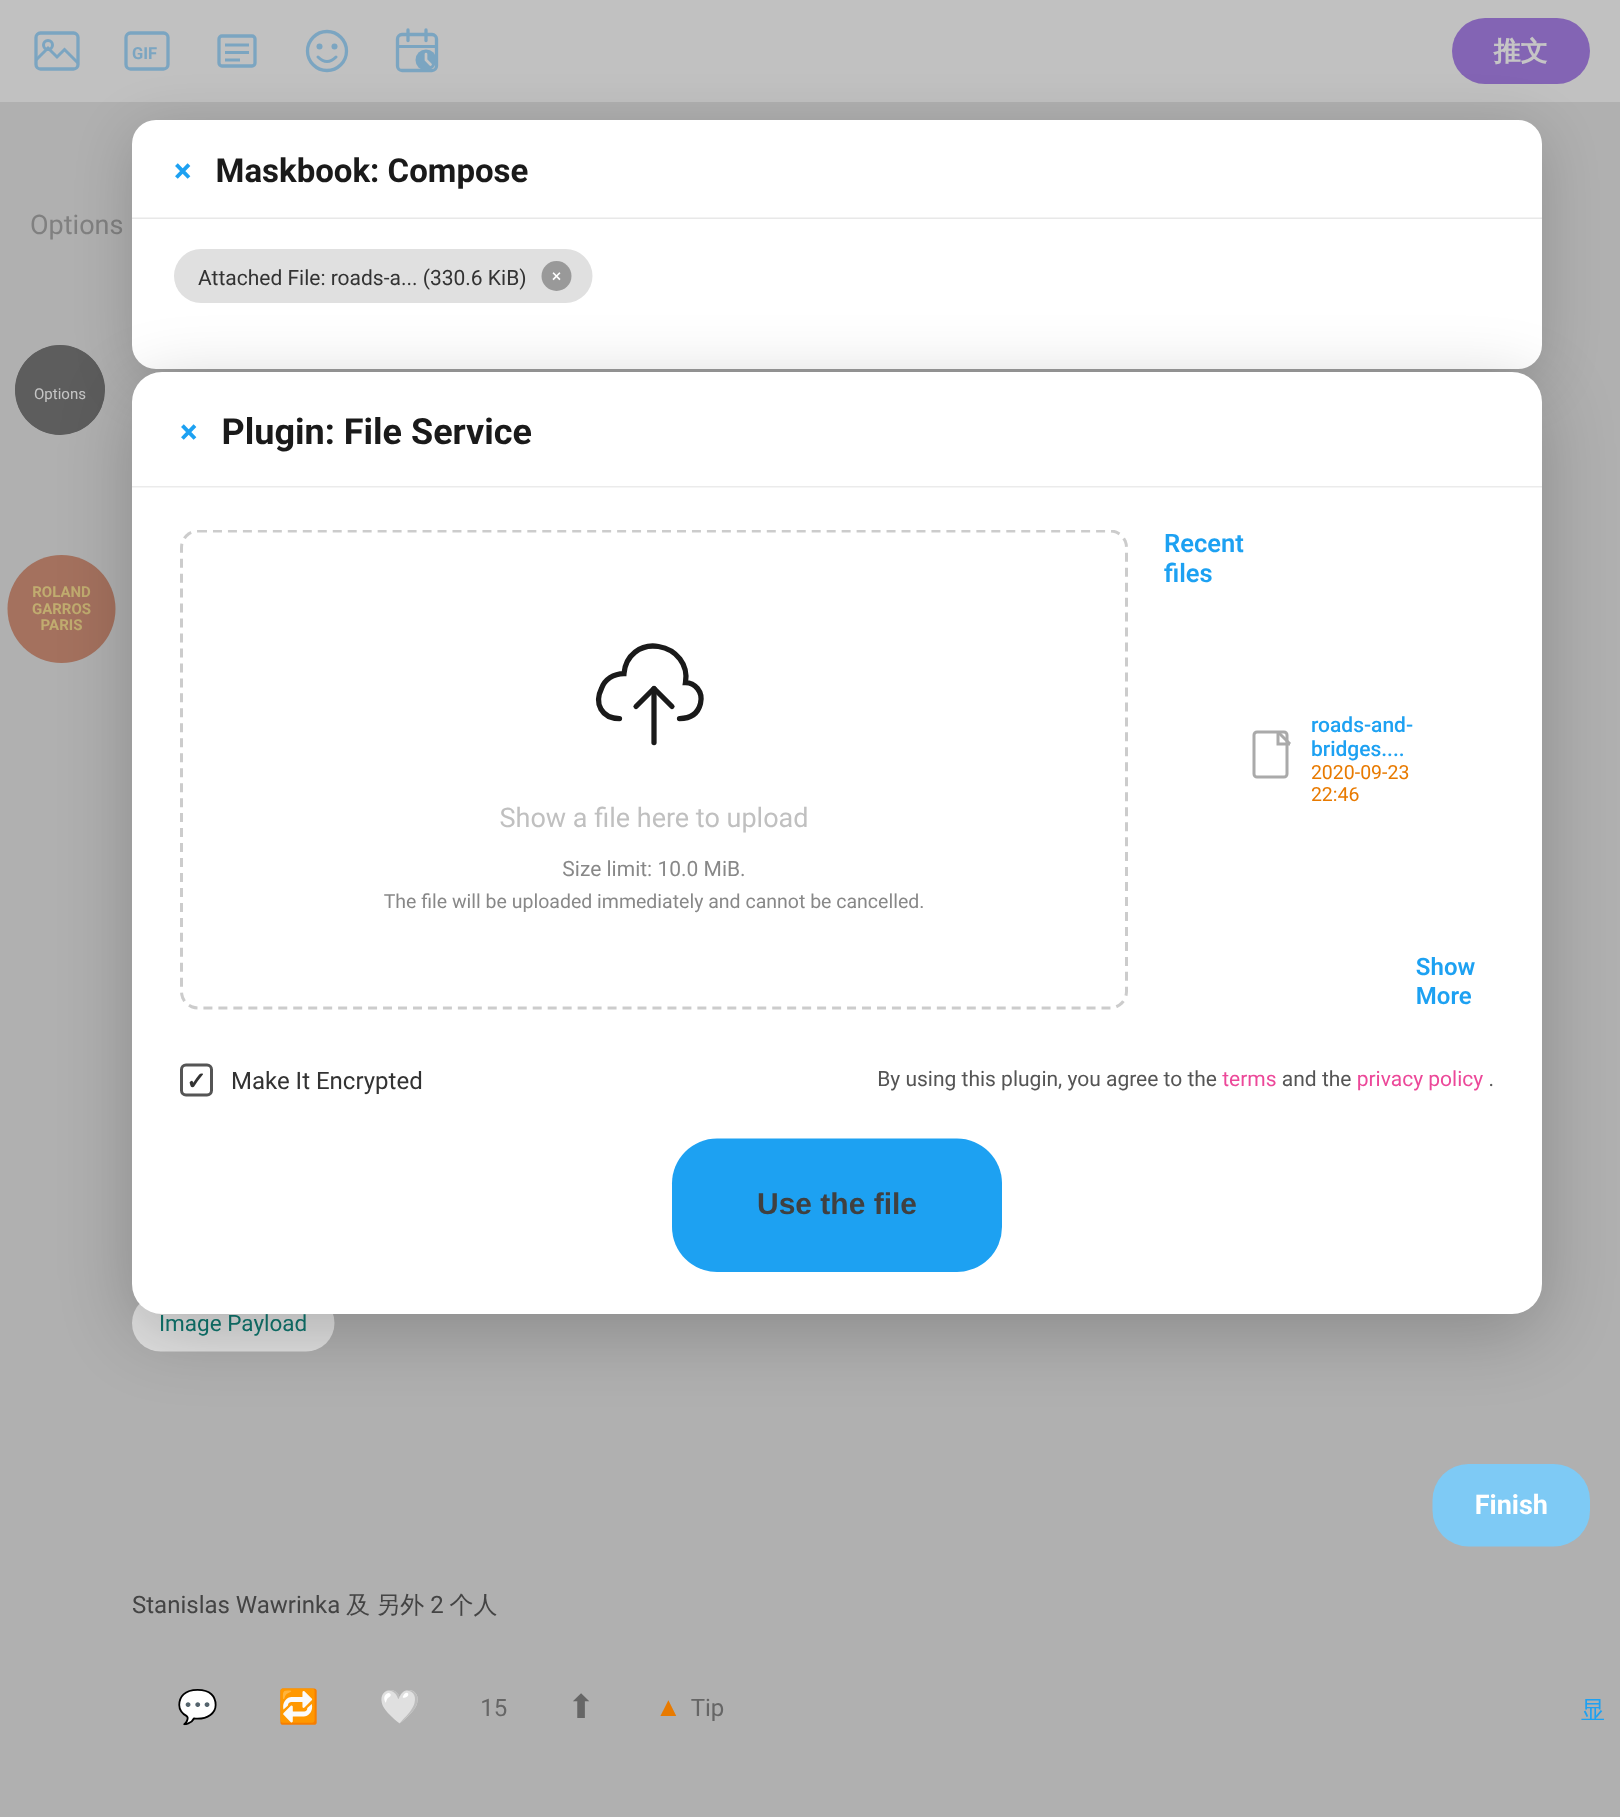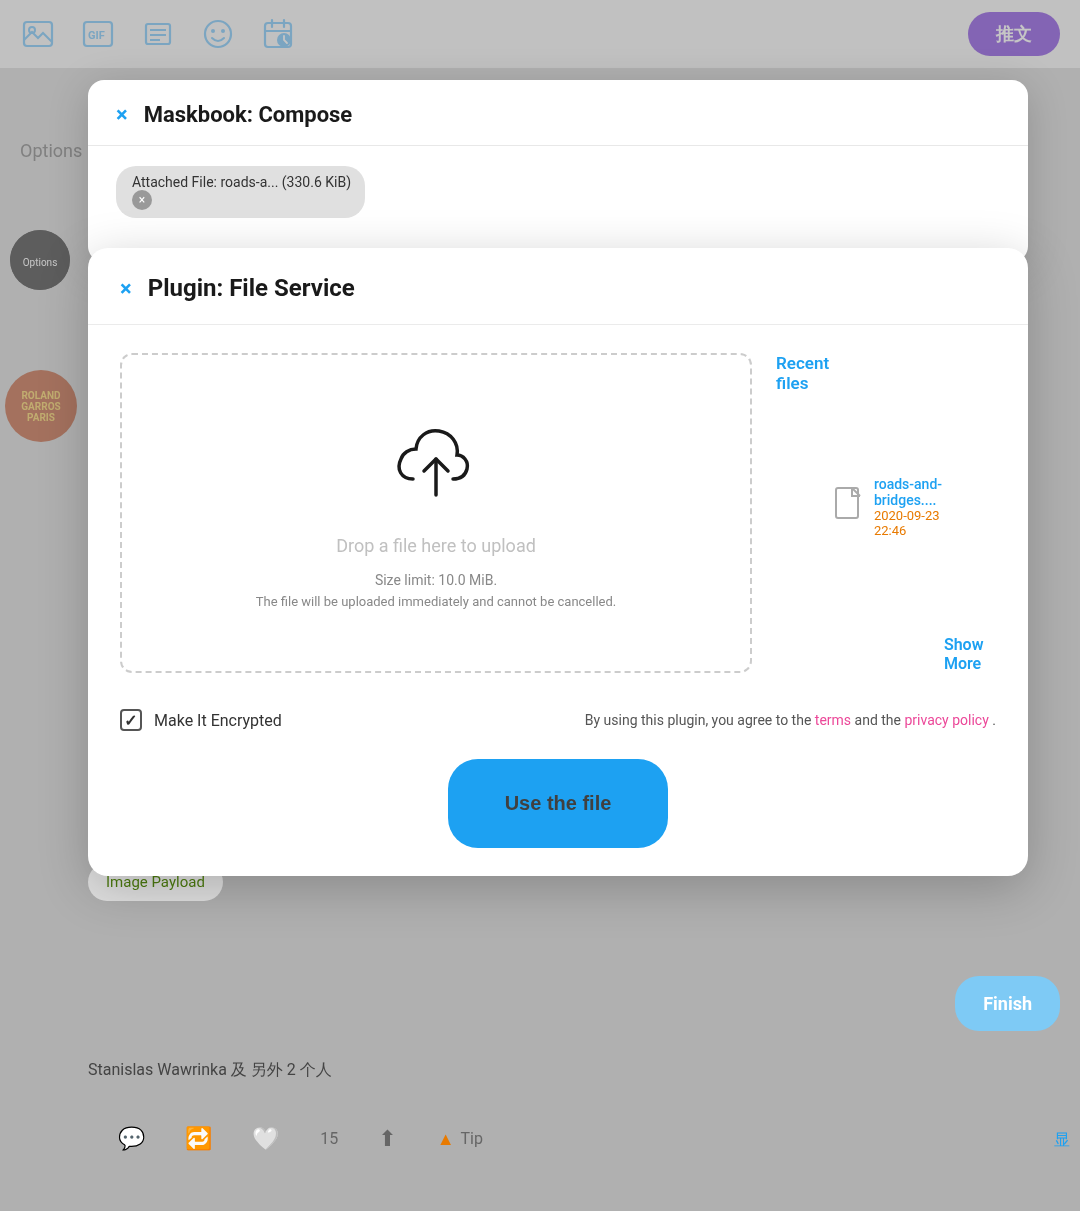--- a/index.html
+++ b/index.html
@@ -89,28 +89,28 @@
       font-weight: 700;
       color: #1a1a1a;
     }
 
     .compose-body {
       padding: 20px 28px 24px;
     }
 
     .attached-file-chip {
       display: inline-flex;
-      align-items: flex-start;
+      align-items: flex-end;
       background: #e0e0e0;
       border-radius: 20px;
       padding: 8px 14px 8px 16px;
       font-size: 14px;
       color: #333;
+      gap: 10px;
       margin-bottom: 20px;
-      flex-direction: column;
     }
     .chip-close {
       background: #999;
       color: white;
       border-radius: 50%;
       width: 20px;
       height: 20px;
       display: flex;
       align-items: center;
       justify-content: center;
@@ -339,21 +339,21 @@
       text-align: center;
     }
     .bg-image-payload {
       position: absolute;
       bottom: 310px;
       left: 88px;
       background: #e0e0e0;
       border-radius: 20px;
       padding: 10px 18px;
       font-size: 15px;
-      color: #4d7c0f;
+      color: #0f766e;
     }
     .bg-finish-btn {
       position: absolute;
       bottom: 180px;
       right: 20px;
       background: #7ecaf5;
       color: white;
       border-radius: 24px;
       padding: 17px 28px;
       font-size: 18px;
@@ -508,21 +508,21 @@
   <div class="plugin-body">
 
     <div class="drop-zone">
       <div class="upload-icon-wrap">
         <svg class="upload-icon-svg" viewBox="0 0 90 90" fill="none">
           <path d="M22 62 C10 62 5 52 10 42 C12 36 18 32 25 32 C26 20 36 12 48 14 C60 16 68 26 66 38 C72 38 78 44 76 52 C74 60 68 62 62 62" stroke="#1a1a1a" stroke-width="3.5" fill="none" stroke-linecap="round"></path>
           <line x1="45" y1="78" x2="45" y2="42" stroke="#1a1a1a" stroke-width="3.5" stroke-linecap="round"></line>
           <polyline points="33,54 45,42 57,54" stroke="#1a1a1a" stroke-width="3.5" fill="none" stroke-linecap="round" stroke-linejoin="round"></polyline>
         </svg>
       </div>
-      <div class="drop-text">Drop a file here to upload</div>
+      <div class="drop-text">Show a file here to upload</div>
       <div class="size-limit-text">Size limit: 10.0 MiB.</div>
       <div class="cancel-text">The file will be uploaded immediately and cannot be cancelled.</div>
     </div>
 
     <div class="recent-panel">
       <div class="recent-title">Recent files</div>
 
       <div class="recent-file-item">
         <div class="file-doc-icon">
           <svg width="30" height="36" viewBox="0 0 30 36" fill="none">

